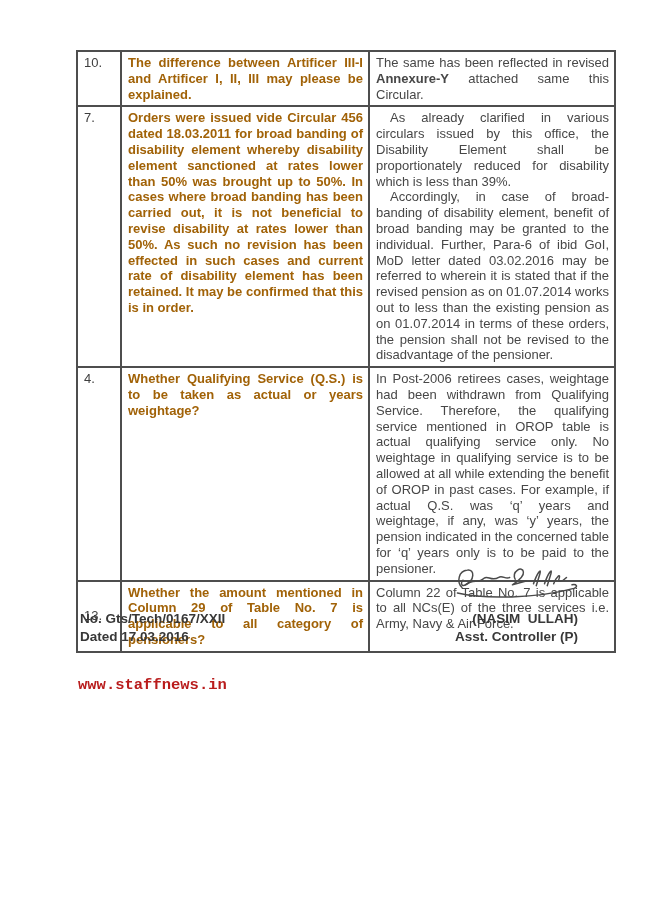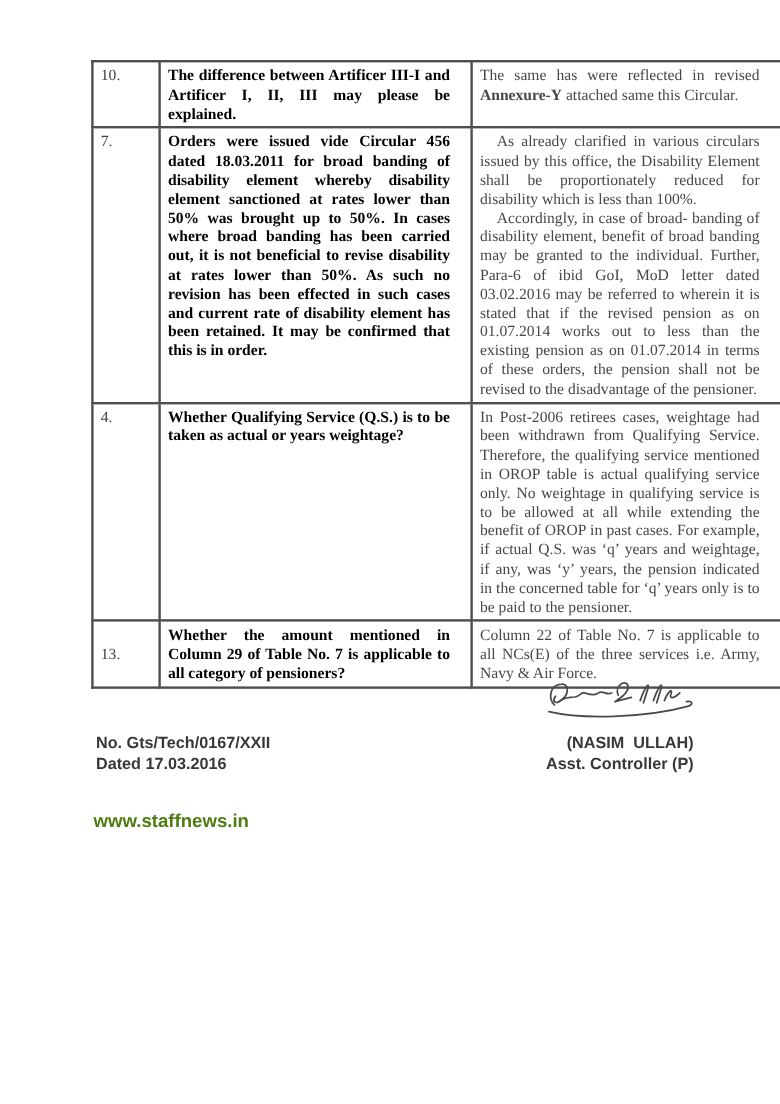--- a/index.html
+++ b/index.html
@@ -15,35 +15,34 @@
   table.qa{
     border-collapse:collapse;
     table-layout:fixed;
     width:499px;
     font-size:13px;
     line-height:15.8px;
   }
   table.qa td{
     border:2px solid #4e4e4e;
     vertical-align:top;
-    padding:3px 17px 3px 6px;
+    padding:3px 5px 3px 6px;
     text-align:justify;
-    font-family:Liberation Serif, serif;
   }
   td.num{
     width:31px;
     text-align:center;
     padding:3px 2px;
     color:#3e3e3e;
   }
   td.num.mid{vertical-align:middle;border-radius:22px;}
   td.q{
     width:235px;
     font-weight:bold;
-    color:#000000;
+    color:#a16207;
   }
   td.a{
     width:233px;
     color:#474747;
   }
   td.a p{margin:0;}
   td.a p.indent{text-indent:14px;}
   .sig{
     position:absolute;left:448px;top:560px;width:138px;height:44px;
   }
@@ -51,42 +50,42 @@
     position:absolute;left:80px;top:610px;
     font-weight:bold;font-size:13.5px;line-height:17.5px;color:#383838;
   }
   .footer-right{
     position:absolute;right:72px;top:610px;
     font-weight:bold;font-size:13.5px;line-height:17.5px;color:#383838;
     text-align:right;
   }
   .watermark{
     position:absolute;left:78px;top:676px;
-    font-family:Liberation Sans, sans-serif;
-    font-weight:bold;font-size:15.5px;color:#4d7c0f;
+    font-family:Liberation Mono, monospace;
+    font-weight:bold;font-size:15.5px;color:#b91c1c;
   }
 </style>
 </head>
 <body>
 
 <div class="page">
 
   <div class="qa-table-wrap">
     <table class="qa">
       <tbody>
         <tr style="height:52px">
           <td class="num">10.</td>
           <td class="q">The difference between Artificer III-I and Artificer I, II, III may please be explained.</td>
-          <td class="a"><span>The same has were reflected in revised </span><b>Annexure-Y</b><span> attached same this Circular.</span></td>
+          <td class="a"><span>The same has been reflected in revised </span><b>Annexure-Y</b><span> attached same this Circular.</span></td>
         </tr>
         <tr style="height:221px">
           <td class="num">7.</td>
           <td class="q">Orders were issued vide Circular 456 dated 18.03.2011 for broad banding of disability element whereby disability element sanctioned at rates lower than 50% was brought up to 50%. In cases where broad banding has been carried out, it is not beneficial to revise disability at rates lower than 50%. As such no revision has been effected in such cases and current rate of disability element has been retained. It may be confirmed that this is in order.</td>
           <td class="a">
-            <p class="indent">As already clarified in various circulars issued by this office, the Disability Element shall be proportionately reduced for disability which is less than 100%.</p>
+            <p class="indent">As already clarified in various circulars issued by this office, the Disability Element shall be proportionately reduced for disability which is less than 39%.</p>
             <p class="indent">Accordingly, in case of broad- banding of disability element, benefit of broad banding may be granted to the individual. Further, Para-6 of ibid GoI, MoD letter dated 03.02.2016 may be referred to wherein it is stated that if the revised pension as on 01.07.2014 works out to less than the existing pension as on 01.07.2014 in terms of these orders, the pension shall not be revised to the disadvantage of the pensioner.</p>
           </td>
         </tr>
         <tr style="height:175px">
           <td class="num">4.</td>
           <td class="q">Whether Qualifying Service (Q.S.) is to be taken as actual or years weightage?</td>
           <td class="a">In Post-2006 retirees cases, weightage had been withdrawn from Qualifying Service. Therefore, the qualifying service mentioned in OROP table is actual qualifying service only. No weightage in qualifying service is to be allowed at all while extending the benefit of OROP in past cases. For example, if actual Q.S. was ‘q’ years and weightage, if any, was ‘y’ years, the pension indicated in the concerned table for ‘q’ years only is to be paid to the pensioner.</td>
         </tr>
         <tr style="height:50px">
           <td class="num mid">13.</td>

